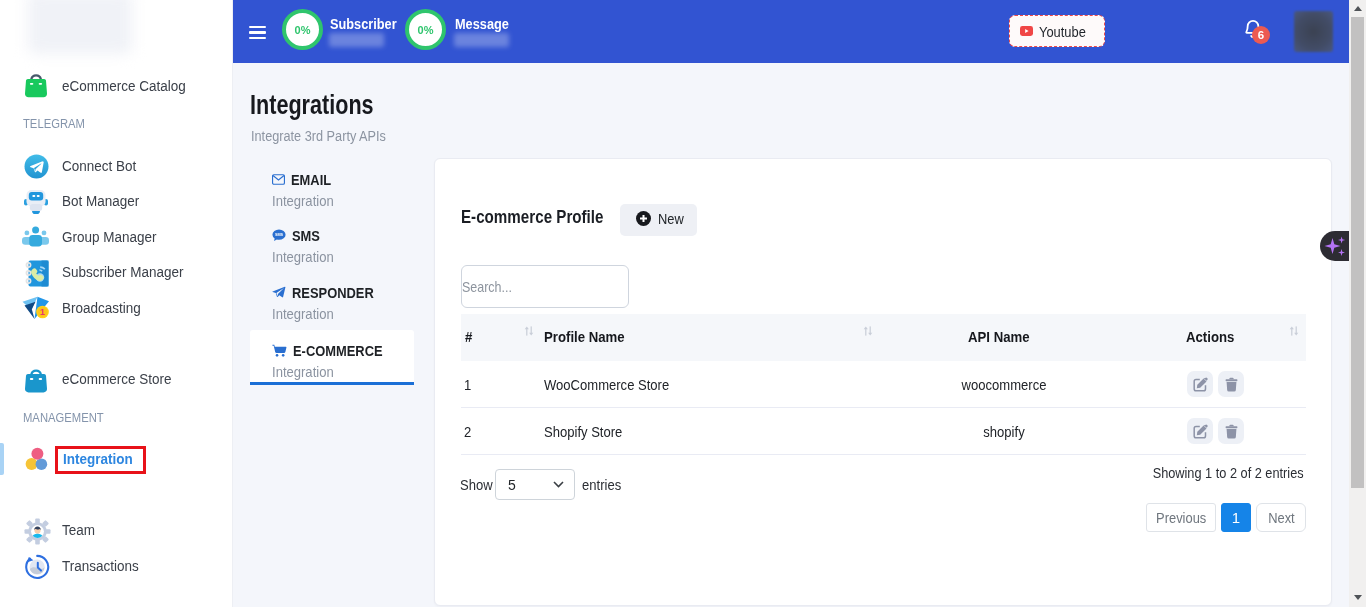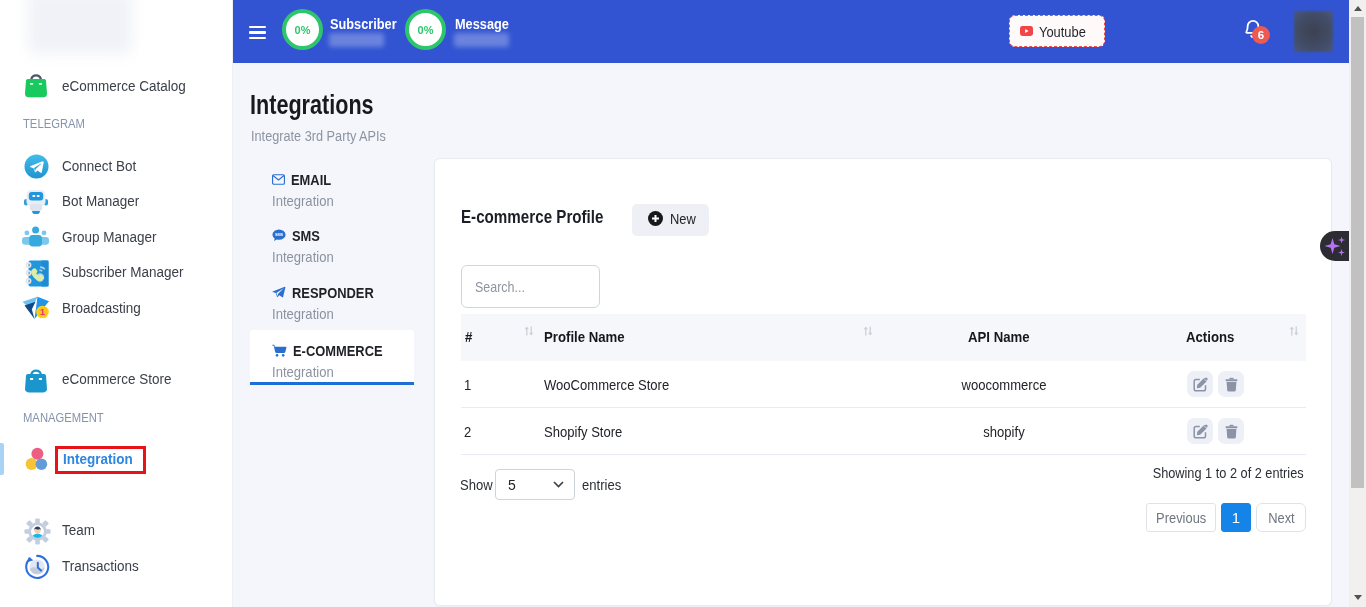--- a/index.html
+++ b/index.html
@@ -37,22 +37,22 @@
 
 .sni { position:absolute; left:250px; width:164px; height:52px; padding:5px 0 0 22px; }
 .sni .l1 { font-size:15px; font-weight:bold; color:#1e2125; display:flex; align-items:center; gap:6px; }
 .sni .l1 span { display:inline-block; transform:scaleX(0.86); transform-origin:0 50%; }
 .sni .l2 { font-size:15px; color:#8b93a0; margin-top:4px; transform:scaleX(0.87); transform-origin:0 50%; }
 #snact { position:absolute; left:250px; top:330px; width:164px; height:54.5px; background:#fff; border-bottom:3px solid #1b6fd6; border-radius:3px 3px 0 0; }
 
 
 #card { position:absolute; left:434px; top:158px; width:898px; height:448px; background:#fff; border:1px solid #e9ebf2; border-radius:6px; box-shadow:0 1px 2px rgba(40,50,80,0.04); }
 #ecp { position:absolute; left:26px; top:47px; font-size:18.5px; font-weight:bold; color:#1b1e24; transform:scaleX(0.82); transform-origin:0 50%; }
-#newbtn { position:absolute; left:185px; top:45px; width:77px; height:32px; background:#eef0f5; border-radius:5px; display:flex; align-items:center; justify-content:center; gap:7px; font-size:15px; color:#212529; padding-left:8px; padding-bottom:3px;margin-left:12px; }
-#search { position:absolute; left:26px; top:106px; width:139px; height:43px; border:1px solid #cfd5de; border-radius:6px; background:#fff; font-size:14.5px; color:#8d949e; display:flex; align-items:center; padding-left:13px; }
+#newbtn { position:absolute; left:185px; top:45px; width:77px; height:32px; background:#eef0f5; border-radius:5px; display:flex; align-items:center; justify-content:center; gap:7px; font-size:15px; color:#212529; padding-left:8px; padding-bottom:3px; }
+#search { position:absolute; left:26px; top:106px; width:168px; height:43px; border:1px solid #cfd5de; border-radius:6px; background:#fff; font-size:14.5px; color:#8d949e; display:flex; align-items:center; }
 #thead { position:absolute; left:26px; top:155px; width:845px; height:47px; background:#f5f7fa; }
 .th { position:absolute; top:14px; font-size:15px; font-weight:bold; color:#16181d; transform:scaleX(0.88); transform-origin:0 50%; }
 .sortic { position:absolute; }
 .trow { position:absolute; left:26px; width:845px; height:47px; border-bottom:1px solid #e9ebf4; }
 .td { position:absolute; top:15px; font-size:15px; color:#212429; transform:scaleX(0.87); transform-origin:0 50%; }
 .actbtn { position:absolute; top:10px; width:26px; height:26px; background:#edf0f6; border-radius:7px; display:flex; align-items:center; justify-content:center; }
 #showtx { position:absolute; left:25px; top:317px; font-size:15px; color:#2b2e34; transform:scaleX(0.87); transform-origin:0 50%; }
 #entsel { position:absolute; left:60px; top:310px; width:80px; height:31px; border:1px solid #ced4da; border-radius:4px; background:#fff; font-size:14px; color:#212529; display:flex; align-items:center; padding-left:12px; }
 #entstx { position:absolute; left:147px; top:317px; font-size:15px; color:#2b2e34; transform:scaleX(0.87); transform-origin:0 50%; }
 #showing { position:absolute; right:27px; top:305px; font-size:15px; color:#2b2e34; transform:scaleX(0.85); transform-origin:100% 50%; }

